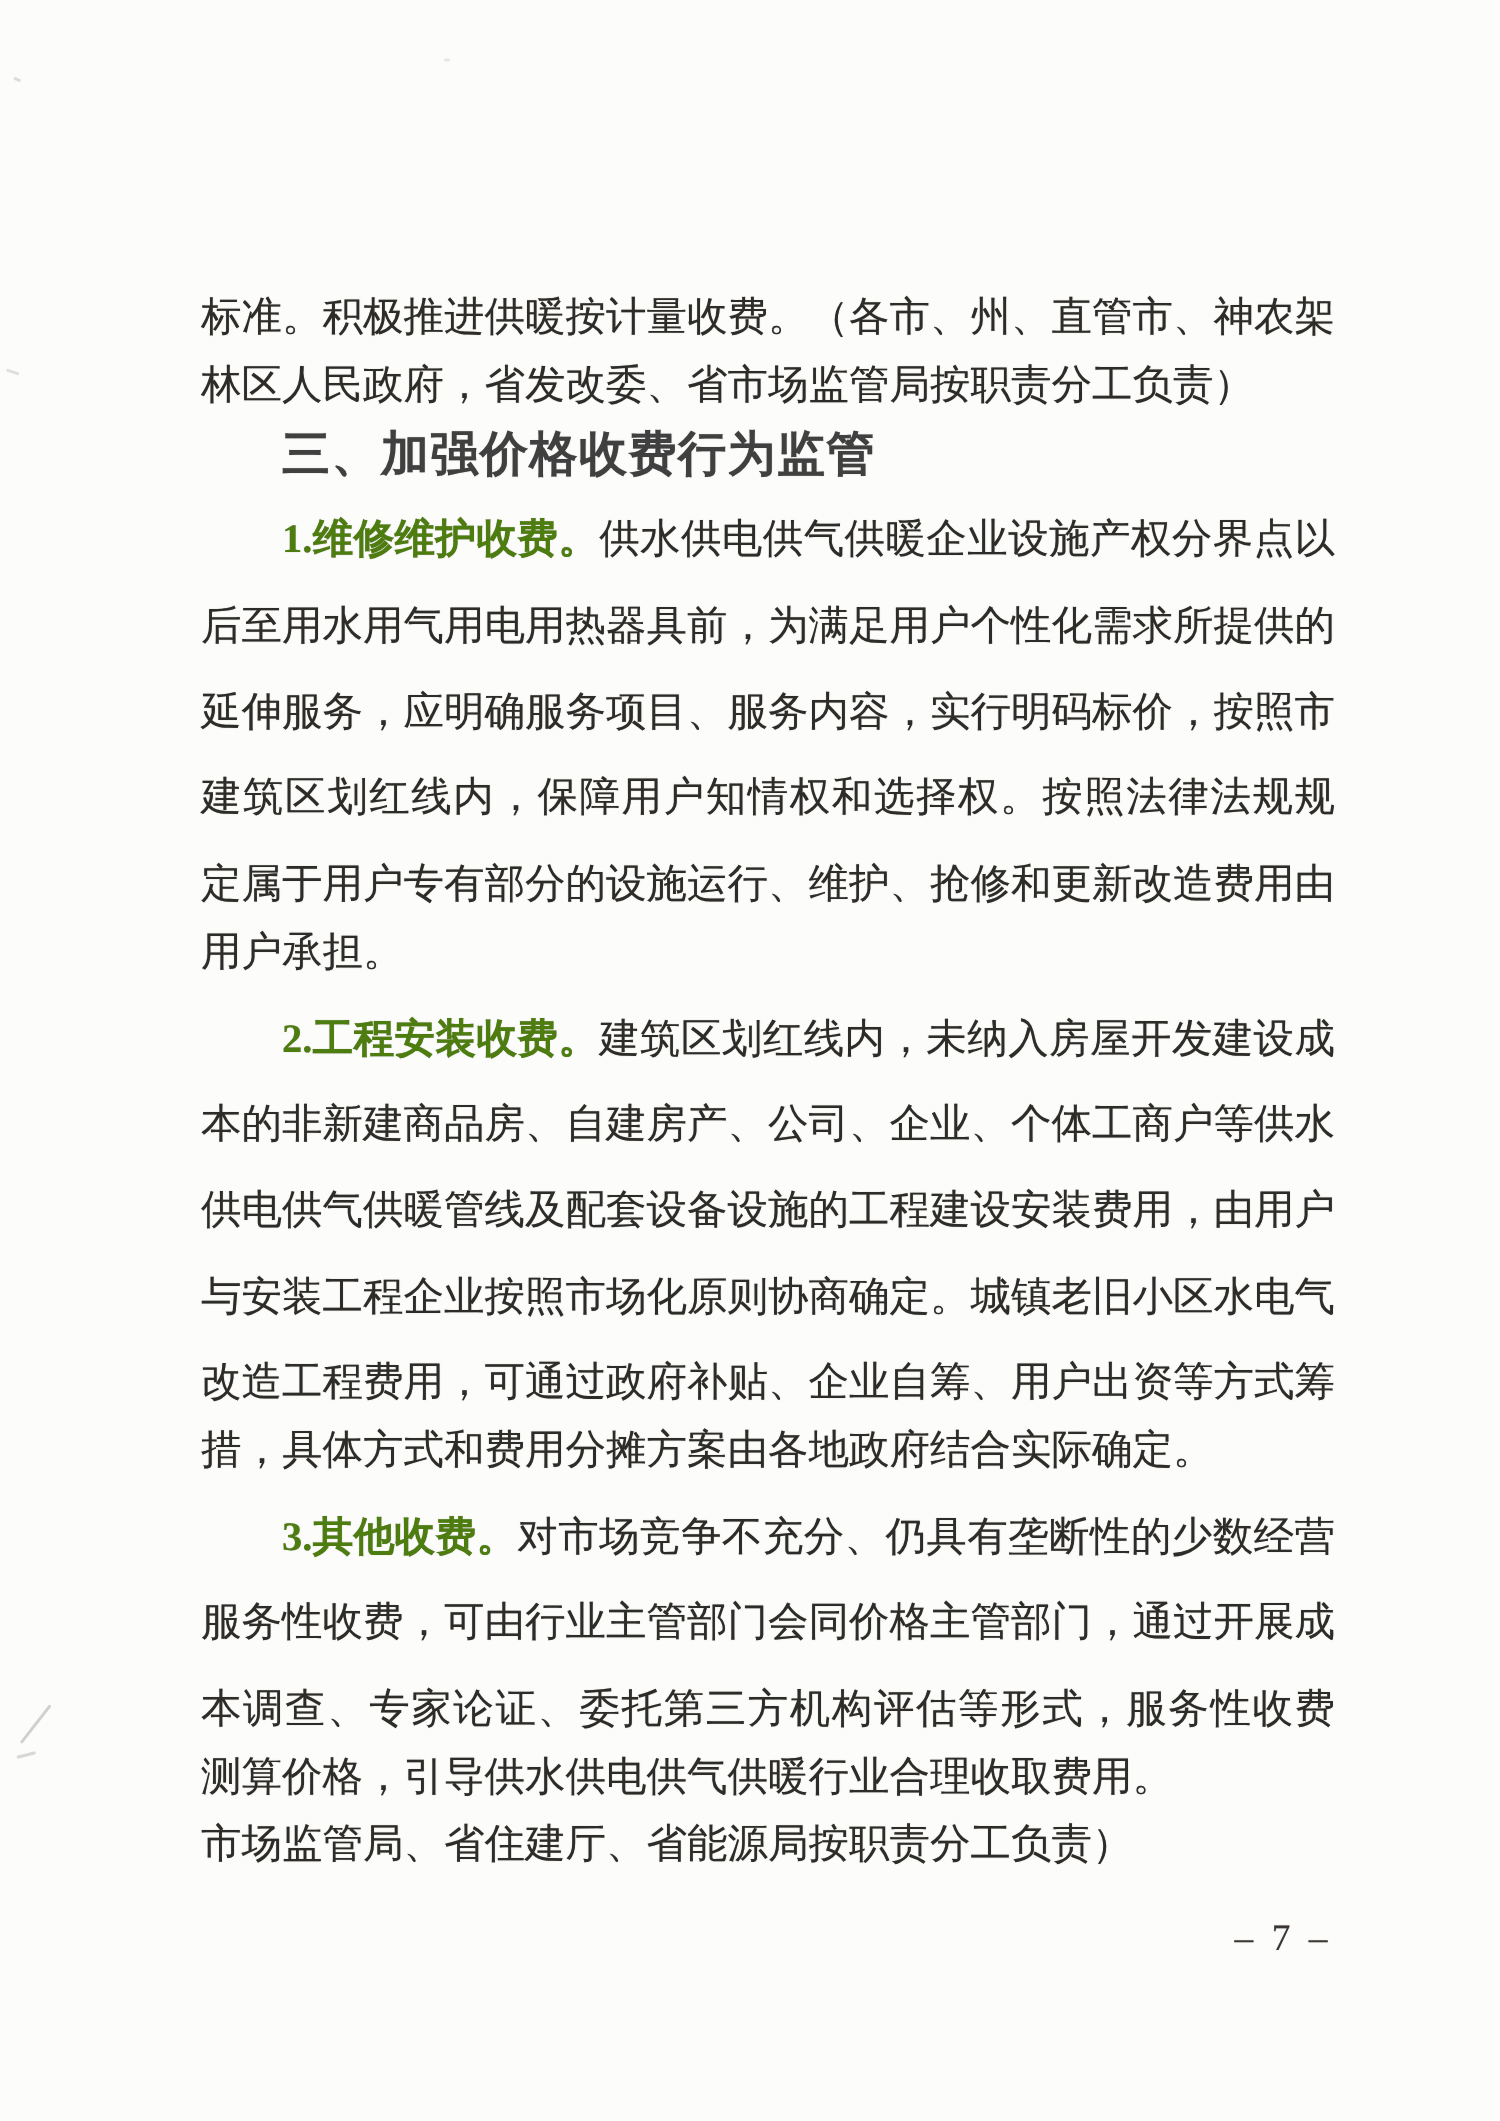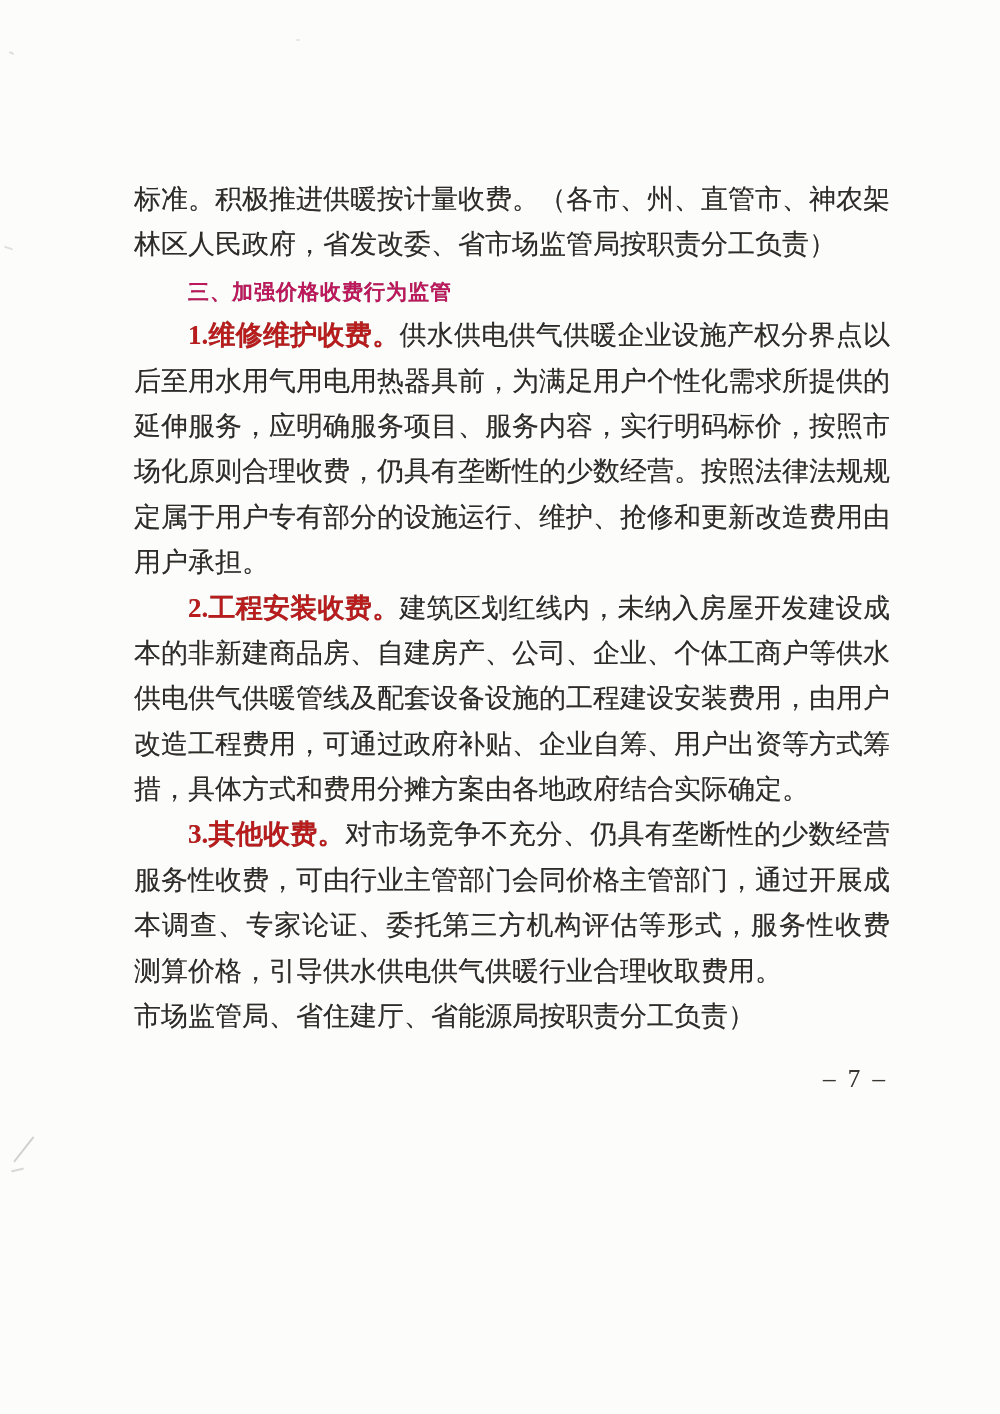--- a/index.html
+++ b/index.html
@@ -21,30 +21,31 @@
   }
   .line {
     height: 45.4px;
     line-height: 45.4px;
     font-size: 27px;
     white-space: nowrap;
   }
   .fill {
     text-align: justify;
     text-align-last: justify;
+    margin-top: 12px;
   }
   .indent { padding-left: 54px; }
   .heading1 {
     font-family: "Liberation Sans", "DejaVu Sans", sans-serif;
     font-weight: 700;
-    font-size: 21px;
-    color: #be185d;
+    font-size: 32px;
+    color: #404040;
     letter-spacing: 1px;
   }
-  .bnum { font-weight: 700; color: #b91c1c; }
+  .bnum { font-weight: 700; color: #4d7c0f; }
   .kai { color: #2e2c29; }
   .pagenum {
     margin-top: 26px;
     text-align: right;
     font-size: 25px;
     letter-spacing: 3px;
     padding-right: 2px;
     color: #3a3733;
     text-align-last: auto;
   }
@@ -81,32 +82,33 @@
 
     <div class="line indent"><span class="heading1">三、加强价格收费行为监管</span></div>
 
 
     <div class="line indent fill"><span class="bnum">1.维修维护收费。</span><span>供水供电供气供暖企业设施产权分界点以</span></div>
 
     <div class="line fill"><span>后至用水用气用电用热器具前，为满足用户个性化需求所提供的</span></div>
 
     <div class="line fill"><span>延伸服务，应明确服务项目、服务内容，实行明码标价，按照市</span></div>
 
-    <div class="line fill"><span>场化原则合理收费，仍具有垄断性的少数经营。按照法律法规规</span></div>
+    <div class="line fill"><span>建筑区划红线内，保障用户知情权和选择权。按照法律法规规</span></div>
 
     <div class="line fill"><span>定属于用户专有部分的设施运行、维护、抢修和更新改造费用由</span></div>
 
     <div class="line"><span>用户承担。</span></div>
 
     <div class="line indent fill"><span class="bnum">2.工程安装收费。</span><span>建筑区划红线内，未纳入房屋开发建设成</span></div>
 
     <div class="line fill"><span>本的非新建商品房、自建房产、公司、企业、个体工商户等供水</span></div>
 
     <div class="line fill"><span>供电供气供暖管线及配套设备设施的工程建设安装费用，由用户</span></div>
 
+    <div class="line fill"><span>与安装工程企业按照市场化原则协商确定。城镇老旧小区水电气</span></div>
 
     <div class="line fill"><span>改造工程费用，可通过政府补贴、企业自筹、用户出资等方式筹</span></div>
 
     <div class="line"><span>措，具体方式和费用分摊方案由各地政府结合实际确定。</span></div>
 
     <div class="line indent fill"><span class="bnum">3.其他收费。</span><span>对市场竞争不充分、仍具有垄断性的少数经营</span></div>
 
     <div class="line fill"><span>服务性收费，可由行业主管部门会同价格主管部门，通过开展成</span></div>
 
     <div class="line fill"><span>本调查、专家论证、委托第三方机构评估等形式，服务性收费</span></div>

